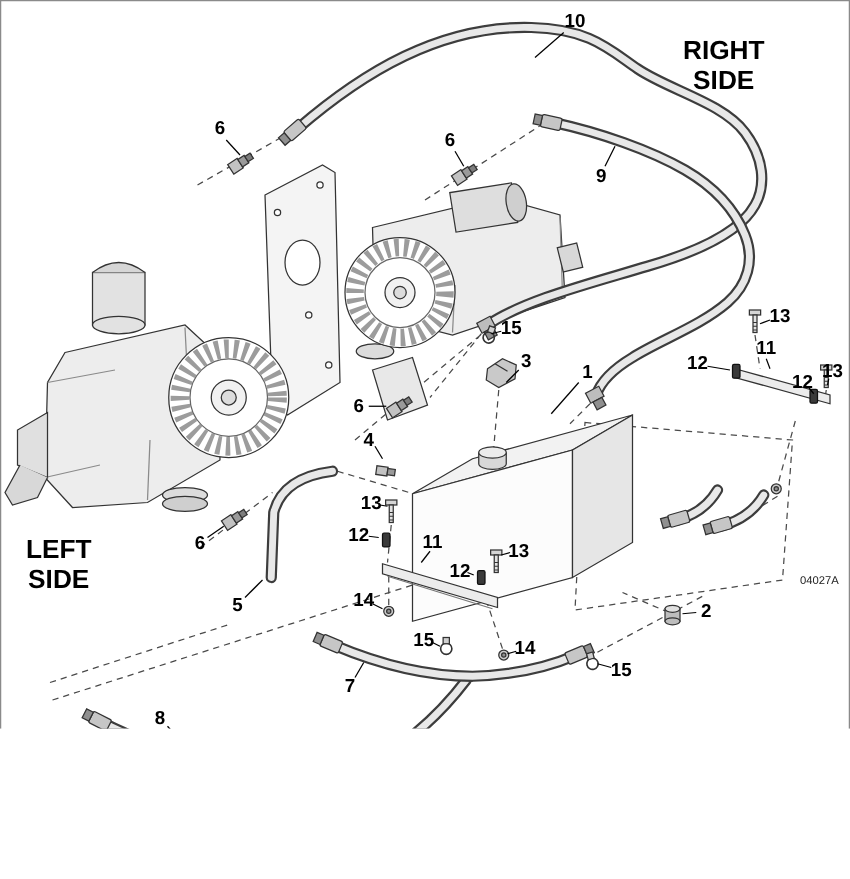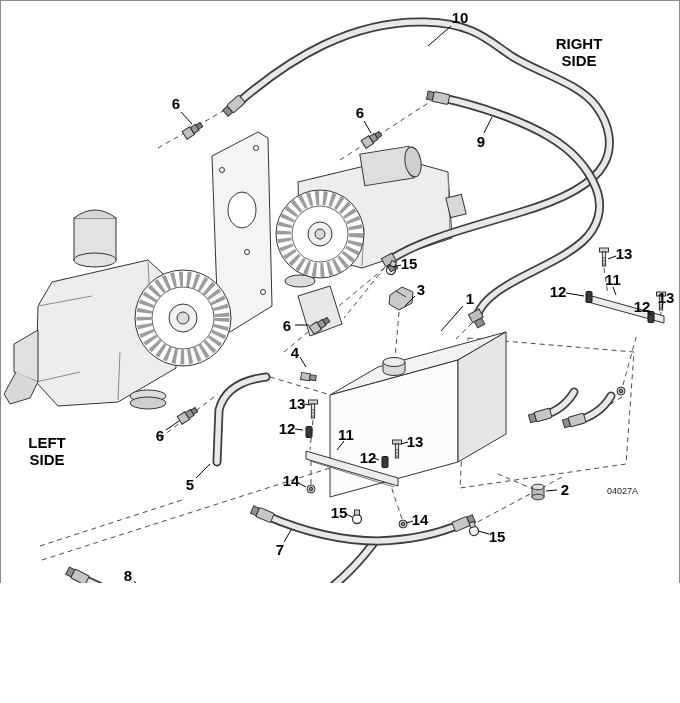--- a/index.html
+++ b/index.html
@@ -2,22 +2,22 @@
 <html><head>
 <meta charset="utf-8">
 <style>
   * { margin:0; padding:0; box-sizing:border-box; }
   html,body { background:#ffffff; font-family:"Liberation Sans", sans-serif; }
   #stage { position:relative; width:680px; height:583px; background:#ffffff; overflow:hidden; }
   #diagram-frame { position:absolute; left:0; top:0; width:680px; height:660px; border:1px solid #8a8a8a; }
   #diagram-svg { position:absolute; left:0; top:0; }
   #callout-layer { position:absolute; left:0; top:0; width:680px; height:660px; pointer-events:none; }
   .callout { position:absolute; transform:translate(-50%,-50%); font-size:15px; font-weight:bold; color:#000; }
-  .side-label { position:absolute; transform:translate(-50%,-50%); font-size:15px; font-weight:bold; text-align:center; line-height:1.12; color:#000; white-space:pre-line; }
-  .drawing-code { position:absolute; left:607px; top:459px; font-size:9px; color:#222;margin-top:27px; }
+  .side-label { position:absolute; transform:translate(-50%,-50%); font-size:21px; font-weight:bold; text-align:center; line-height:1.12; color:#000; white-space:pre-line; }
+  .drawing-code { position:absolute; left:640px; top:459px; font-size:9px; color:#222; }
   .figure-title { position:absolute; left:0; top:682px; width:680px; text-align:center; font-size:16px; font-weight:bold; color:#000; }
   .hose-outer { fill:none; stroke:#3d3d3d; stroke-width:9; stroke-linecap:round; }
   .hose-inner { fill:none; stroke:#e8e8e8; stroke-width:5.5; stroke-linecap:round; }
   .dash { fill:none; stroke:#4a4a4a; stroke-width:1; stroke-dasharray:5 4; }
   #leader-lines line { stroke:#000; stroke-width:1; }
 </style>
 </head>
 <body>
 
 <div id="stage">

